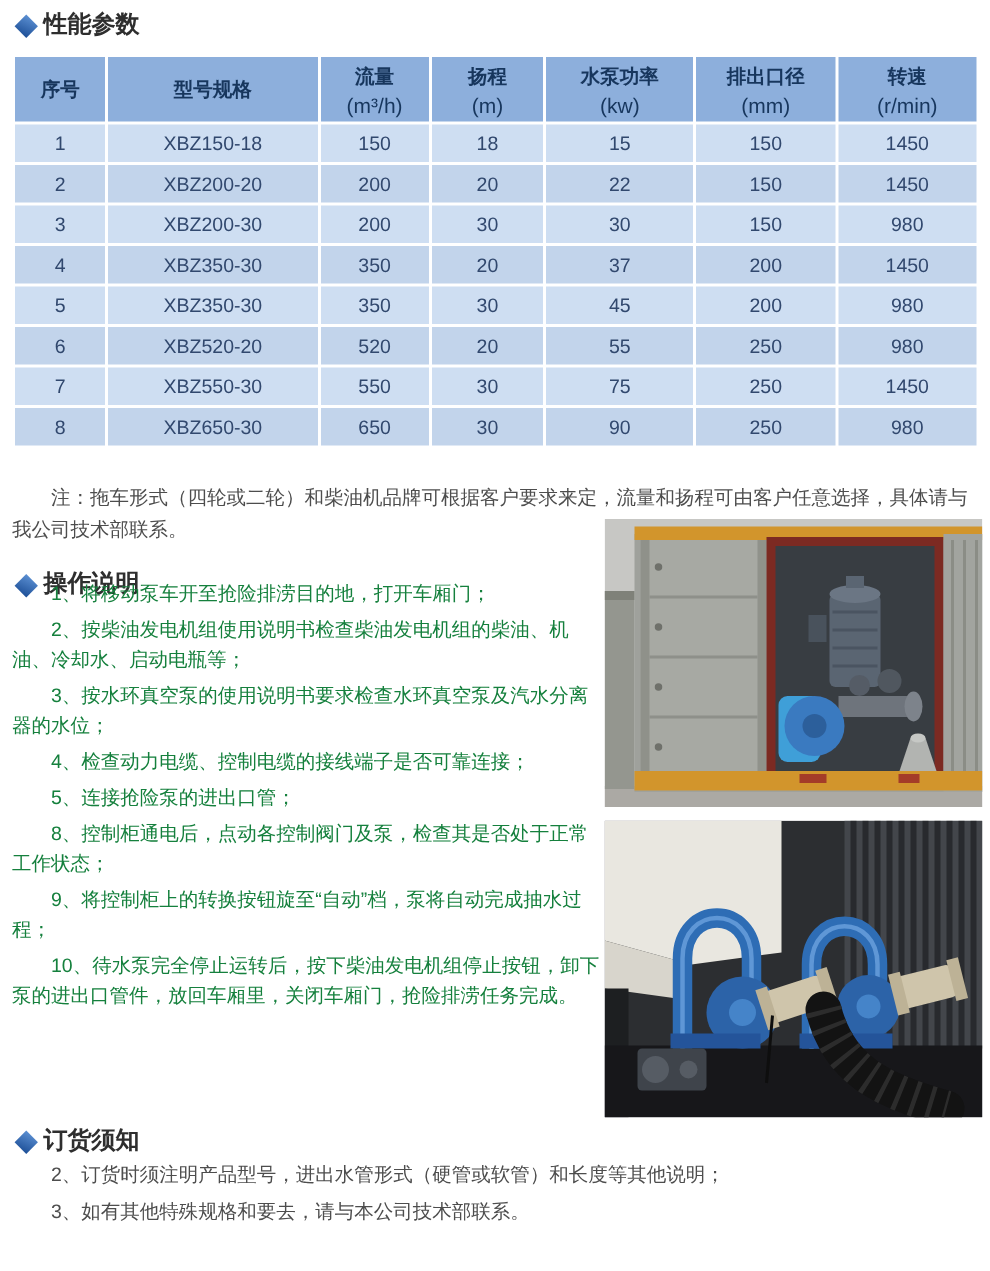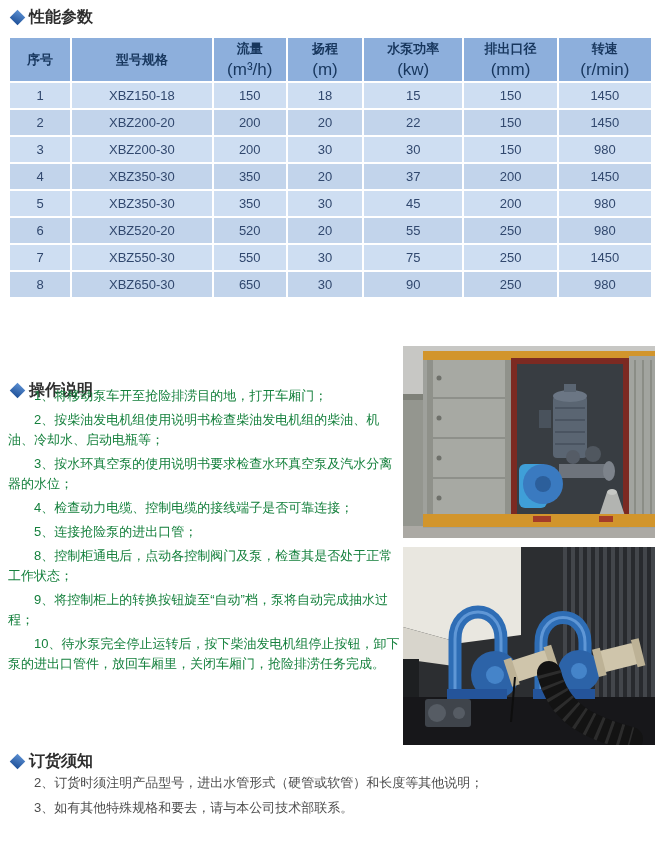--- a/index.html
+++ b/index.html
@@ -15,21 +15,21 @@
     transform:rotate(45deg);margin:0 2px;}
   #title-performance{left:10px;top:7px;}
   #title-operation{left:10px;top:380px;}
   #title-ordering{left:10px;top:751px;}
 
   
   table.spec{position:absolute;left:8px;top:36px;width:645px;
     border-collapse:separate;border-spacing:2px;table-layout:fixed;}
   table.spec th{background:#8dafdc;color:#17365d;font-weight:bold;
     font-size:13px;height:43px;text-align:center;vertical-align:middle;padding:0;}
-  table.spec th .unit{display:block;font-weight:normal;font-size:17px;margin-top:2px;}
+  table.spec th .unit{display:block;font-weight:normal;font-size:14px;margin-top:2px;}
   table.spec th .unit:empty{display:none;}
   table.spec td{font-size:13px;color:#31486e;text-align:center;
     height:25px;vertical-align:middle;padding:0;}
   table.spec tbody tr:nth-child(odd) td{background:#cedef2;}
   table.spec tbody tr:nth-child(even) td{background:#c2d4eb;}
   col.c0{width:60px;}col.c1{width:139px;}col.c2{width:72px;}col.c3{width:74px;}
   col.c4{width:98px;}col.c5{width:92px;}col.c6{width:92px;}
 
   
   .note{position:absolute;left:8px;top:308px;width:644px;
@@ -187,20 +187,21 @@
           <td>XBZ650-30</td>
           <td>650</td>
           <td>30</td>
           <td>90</td>
           <td>250</td>
           <td>980</td>
         </tr>
       </tbody>
   </table>
 
+  <p class="note">注：拖车形式（四轮或二轮）和柴油机品牌可根据客户要求来定，流量和扬程可由客户任意选择，具体请与我公司技术部联系。</p>
 
   <div class="sec-title" id="title-operation">
     <span class="diamond"></span>
     <span>操作说明</span>
   </div>
 
   <div class="steps">
 
       <p>1、将移动泵车开至抢险排涝目的地，打开车厢门；</p>
 

